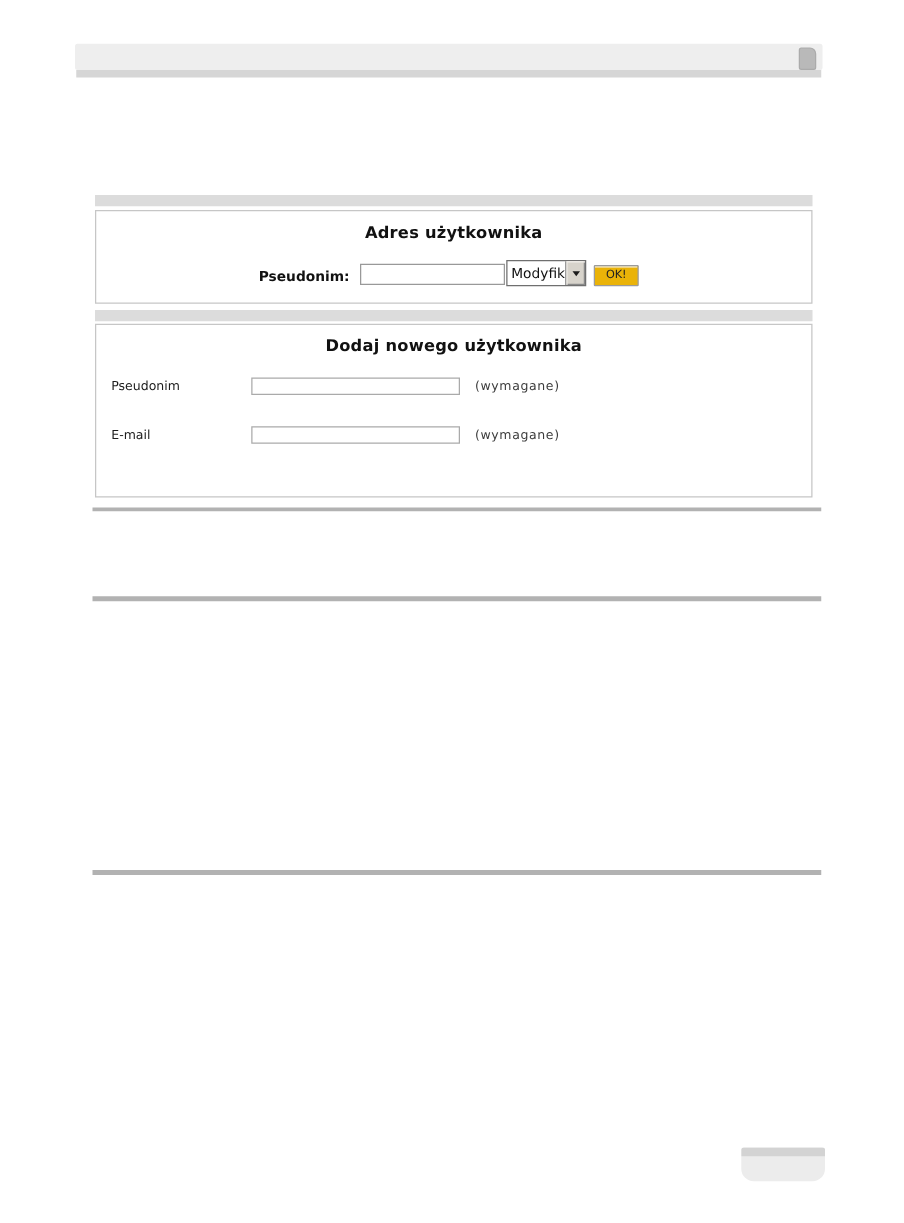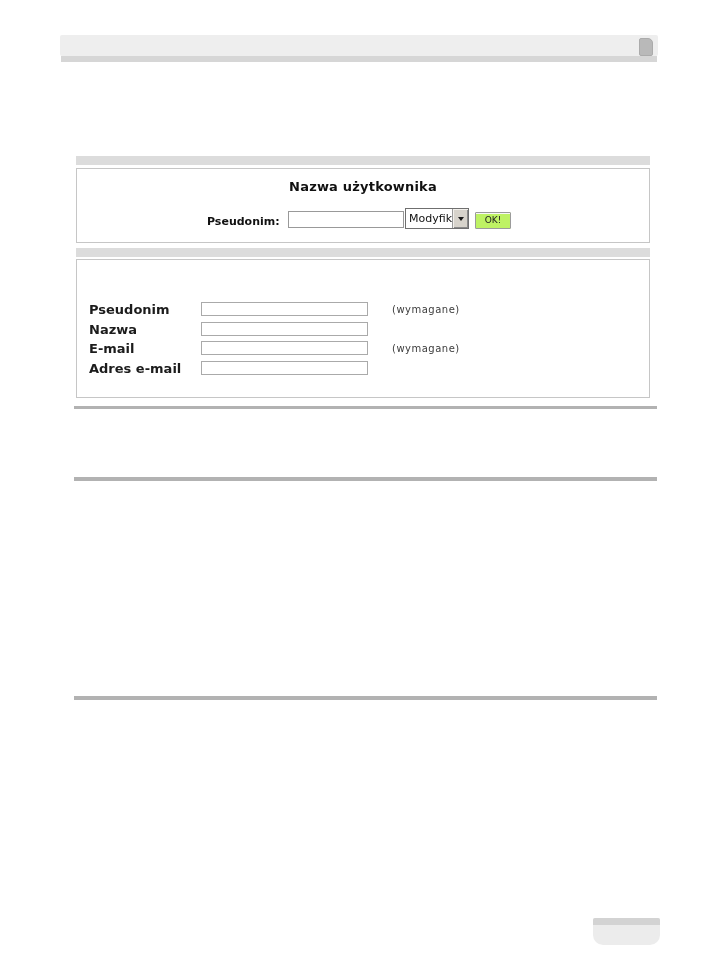--- a/index.html
+++ b/index.html
@@ -60,39 +60,39 @@
     width:15px;height:100%;background:#d7d3cb;border-left:1px solid #9a9a9a;
     box-shadow:inset 1px 1px 0 #f2f0ec, inset -1px -1px 0 #8a8a8a;
     display:flex;align-items:center;justify-content:center;
   }
   .arrow-down{
     width:0;height:0;border-left:3px solid transparent;
     border-right:3px solid transparent;border-top:4px solid #1a1a1a;
   }
   .ok-btn{
     position:absolute;left:398px;top:43px;width:36px;height:17px;
-    background:#bef264;border:1px solid #9b9b9b;border-radius:1px;
+    background:#eab308;border:1px solid #9b9b9b;border-radius:1px;
     font-family:"DejaVu Sans","Liberation Sans",sans-serif;
     font-size:9px;color:#222222;padding:0;line-height:15px;
     box-shadow:inset 0 1px 0 #f7f7f7;
   }
   
   .row{
     position:absolute;left:12px;right:8px;height:16px;
     display:flex;align-items:center;
   }
   .row-label{
-    width:112px;font-size:13px;color:#1c1c1c;white-space:nowrap;font-weight:bold;
+    width:112px;font-size:10px;color:#1c1c1c;white-space:nowrap;
   }
   .row-input{
     width:161px;height:12px;border:1px solid #aaaaaa;background:#ffffff;
     font-size:11px;padding:0 2px;box-sizing:content-box;
   }
   .row-note{
-    margin-left:24px;font-size:10px;color:#3c3c3c;letter-spacing:.5px;
+    margin-left:12px;font-size:10px;color:#3c3c3c;letter-spacing:.5px;
     white-space:nowrap;
   }
   
   .hline{position:absolute;left:74px;width:583px;background:#b2b2b2;}
   .hline-0{top:406px;height:3px;}
   .hline-1{top:477px;height:4px;}
   .hline-2{top:696px;height:4px;}
   
   .bottom-tab{
     position:absolute;left:593px;top:918px;width:67px;height:27px;
@@ -107,58 +107,49 @@
 
 <div>
 
   <div class="top-bar">
     <div class="doc-icon"></div>
   </div>
   <div class="top-bar-shadow"></div>
 
   <div class="form-strip strip1"></div>
   <div class="panel panel-edit">
-    <div class="panel-title">Nazwa użytkownika</div>
+    <div class="panel-title">Adres użytkownika</div>
     <span class="edit-label">Pseudonim:</span>
     <input class="edit-input" type="text" value="" style="">
     <div class="select">
       <span class="select-text">Modyfikuj</span>
       <span class="select-btn">
         <span class="arrow-down"></span>
       </span>
     </div>
     <button class="ok-btn">OK!</button>
   </div>
 
   <div class="form-strip strip2"></div>
   <div class="panel panel-add">
+    <div class="panel-title">Dodaj nowego użytkownika</div>
 
     <div class="row" style="top:41px">
       <span class="row-label">Pseudonim</span>
       <input class="row-input" type="text" value="" style="">
       <span class="row-note">(wymagane)</span>
     </div>
 
-    <div class="row" style="top:61px">
-      <span class="row-label">Nazwa</span>
-      <input class="row-input" type="text" value="" style="">
-      <span class="row-note"></span>
-    </div>
 
     <div class="row" style="top:80px">
       <span class="row-label">E-mail</span>
       <input class="row-input" type="text" value="" style="">
       <span class="row-note">(wymagane)</span>
     </div>
 
-    <div class="row" style="top:100px">
-      <span class="row-label">Adres e-mail</span>
-      <input class="row-input" type="text" value="" style="">
-      <span class="row-note"></span>
-    </div>
 
   </div>
 
   <div class="hline hline-0"></div>
   <div class="hline hline-1"></div>
   <div class="hline hline-2"></div>
 
   <div class="bottom-tab">
     <div class="bottom-tab-band"></div>
   </div>

